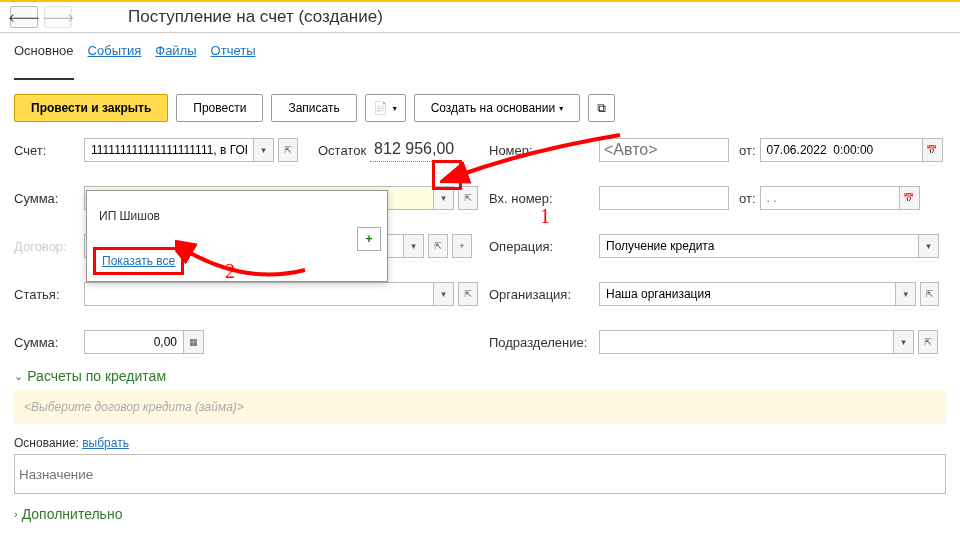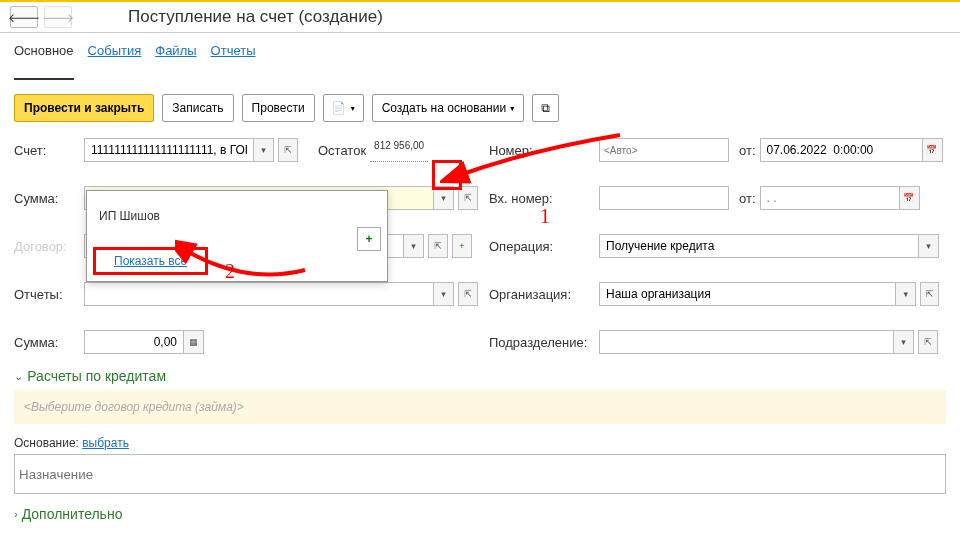--- a/index.html
+++ b/index.html
@@ -4,41 +4,41 @@
 <style>
   * { box-sizing: border-box; margin: 0; padding: 0; font-family: Arial, sans-serif; }
   body { background: #fff; font-size: 12px; color: #333; position: relative; width: 960px; height: 540px; overflow: hidden; }
   .topbar { padding: 4px 10px; border-top: 2px solid #f5c300; border-bottom: 1px solid #ccc; display: flex; align-items: center; gap: 6px; }
   .nav-btn { width: 28px; height: 22px; border: 1px solid #bbb; background: #fafafa; display: flex; align-items: center; justify-content: center; cursor: pointer; border-radius: 2px; }
   .title { font-size: 17px; margin-left: 50px; }
   .tabs { padding: 10px 14px 0 14px; display: flex; gap: 14px; font-size: 13px; }
   .tab { padding-bottom: 20px; cursor: pointer; color: #1a73c2; text-decoration: underline; }
   .tab.active { color: #333; border-bottom: 2px solid #333; text-decoration: none; }
   .toolbar { padding: 14px 14px 8px 14px; display: flex; gap: 8px; align-items: center; }
-  .btn { border: 1px solid #9a9a9a; background: #fff; padding: 6px 9px; font-size: 12px; cursor: pointer; border-radius: 2px; display: inline-flex; align-items: center; gap: 4px; }
+  .btn { border: 1px solid #9a9a9a; background: #fff; padding: 6px 16px; font-size: 12px; cursor: pointer; border-radius: 2px; display: inline-flex; align-items: center; gap: 4px; }
   .btn.primary { background: #ffdb4d; border-color: #c8a000; font-weight: bold; }
   .btn.icon { padding: 6px 8px; }
   .form { padding: 8px 14px; display: grid; grid-template-columns: 70px 405px 110px 340px; row-gap: 24px; align-items: center; font-size: 13px; }
   .lbl { color: #333; }
   .cell { display: flex; align-items: center; gap: 4px; }
-  .inp { border: 1px solid #bbb; height: 24px; padding: 2px 4px; font-size: 10px; background: #fff; }
+  .inp { border: 1px solid #bbb; height: 24px; padding: 2px 4px; font-size: 16px; background: #fff; }
   .inp.balance { border: none; border-bottom: 1px dotted #888; background: transparent; }
   .combo { display: flex; border: 1px solid #bbb; height: 24px; }
   .combo .txt { flex: 1; padding: 2px 6px; border: none; font-size: 12px; background: #fff; min-width: 0; }
   .combo .dd, .sq { width: 20px; border-left: 1px solid #bbb; display: flex; align-items: center; justify-content: center; cursor: pointer; background: #f5f5f5; font-size: 9px; color: #555; }
   .sq { border: 1px solid #bbb; height: 24px; }
   .section { padding: 6px 14px; }
   .sec-title { color: #2f7a2f; font-size: 14px; cursor: pointer; display: flex; align-items: center; gap: 4px; }
   .chev { font-size: 11px; }
   .yellow-box { background: #fff8e1; padding: 10px; color: #aaa; font-style: italic; margin-top: 6px; }
   .big-inp { width: 932px; height: 40px; border: 1px solid #bbb; padding: 4px; color: #aaa; margin-top: 4px; }
   .link { color: #1a73c2; text-decoration: underline; cursor: pointer; }
   .dropdown-pop { position: absolute; background: #fff; border: 1px solid #999; box-shadow: 0 2px 8px rgba(0,0,0,0.2); padding: 6px; z-index: 10; }
   .dropdown-pop .item { padding: 4px 6px; margin-top: 8px; }
-  .dropdown-pop .show-all { padding: 4px 18px; border: 3px solid red; display: inline-block; }
+  .dropdown-pop .show-all { padding: 4px 6px; border: 3px solid red; display: inline-block; }
   .dropdown-pop .add { float: right; width: 24px; height: 24px; border: 1px solid #aaa; display: flex; align-items: center; justify-content: center; color: green; font-weight: bold; cursor: pointer; }
   .anno { position: absolute; z-index: 20; pointer-events: none; }
   .red-box { border: 3px solid red; }
   .anno-num { color: red; font-size: 20px; font-family: 'Comic Sans MS', cursive; }
   svg.arrow { position: absolute; z-index: 15; pointer-events: none; }
 </style>
 </head>
 <body>
 
 <div class="topbar">
@@ -49,22 +49,22 @@
 
 <div class="tabs">
   <div class="tab active">Основное</div>
   <div class="tab">События</div>
   <div class="tab">Файлы</div>
   <div class="tab">Отчеты</div>
 </div>
 
 <div class="toolbar">
   <button class="btn primary">Провести и закрыть</button>
+  <button class="btn">Провести</button>
   <button class="btn">Записать</button>
-  <button class="btn">Провести</button>
   <button class="btn icon">📄<span style="font-size:8px">▾</span></button>
   <button class="btn">
       <span>Создать на основании</span> 
       <span style="font-size:8px">▾</span>
     </button>
   <button class="btn icon">⧉</button>
 </div>
 
 <div class="form">
 
@@ -116,21 +116,21 @@
     <div class="sq" style="color:green">+</div>
   </div>
   <div class="lbl">Операция:</div>
   <div class="cell">
     <div class="combo" style="width:340px">
       <input class="txt" value="Получение кредита" style="">
       <div class="dd">▾</div>
     </div>
   </div>
 
-  <div class="lbl">Отчеты:</div>
+  <div class="lbl">Статья:</div>
   <div class="cell">
     <div class="combo" style="width:370px">
       <input class="txt" style="">
       <div class="dd">▾</div>
     </div>
     <div class="sq">⇱</div>
   </div>
   <div class="lbl">Организация:</div>
   <div class="cell">
     <div class="combo" style="width:341px">

